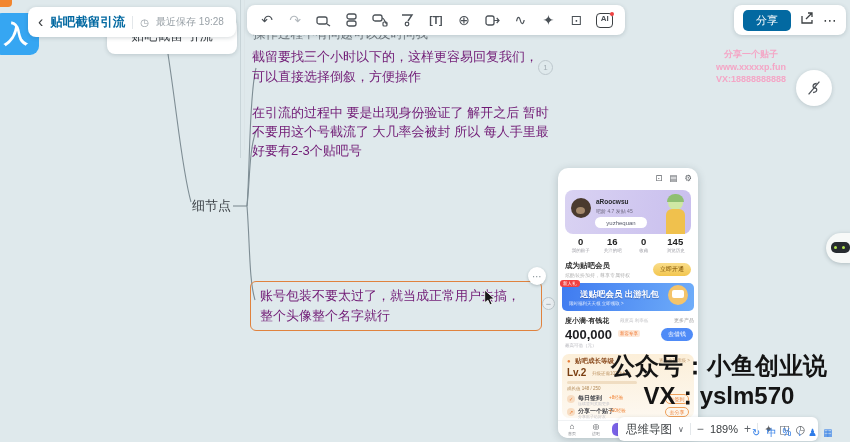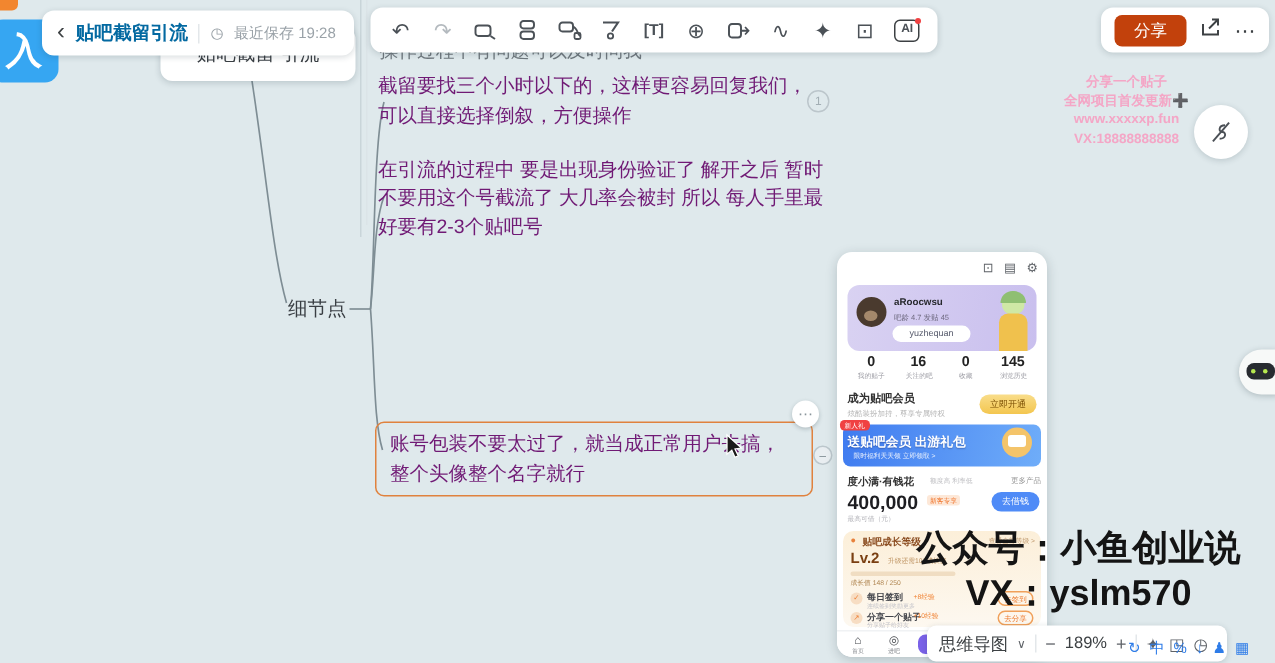--- a/index.html
+++ b/index.html
@@ -21,21 +21,21 @@
   
   .toolbar{left:247px;top:5px;width:378px;height:30px;z-index:50;display:flex;align-items:center;justify-content:space-around;padding:0 6px;box-sizing:border-box;}
   .tool{width:24px;height:24px;display:flex;align-items:center;justify-content:center;color:#4b5157;font-size:14px;cursor:pointer;position:relative;}
   .tool svg{display:block;}
   .tool.redo{color:#b4babf;}
   .tool-t{font-size:10.5px;font-weight:bold;}
   .ai-box{border:1.3px solid #3c4043;border-radius:4px;font-size:8px;font-weight:bold;width:15px;height:13px;display:flex;align-items:flex-start;justify-content:center;position:relative;}
   .ai-dot{position:absolute;right:-2px;top:-2px;width:4px;height:4px;border-radius:50%;background:#f04142;}
   
   .sharecard{left:734px;top:5px;width:112px;height:30px;z-index:50;gap:9px;padding:0 9px;box-sizing:border-box;}
-  .sharebtn{width:50px;height:21px;background:#c2410c;border-radius:5px;color:#fff;font-size:11px;display:flex;align-items:center;justify-content:center;}
+  .sharebtn{width:50px;height:21px;background:#0369a1;border-radius:5px;color:#fff;font-size:11px;display:flex;align-items:center;justify-content:center;}
   .more-ic{font-size:14px;color:#3c4043;}
   
   .pinkwm{left:688px;top:48px;width:126px;z-index:7;text-align:center;color:#f4a6c6;font-weight:bold;font-size:9px;line-height:12.5px;}
   
   .cleanbtn{left:796px;top:70px;width:36px;height:36px;border-radius:50%;z-index:20;display:flex;align-items:center;justify-content:center;}
   
   .rootnode{left:107px;top:18px;width:130px;height:36px;z-index:8;color:#3a3f44;font-size:13px;display:flex;align-items:center;justify-content:center;}
   .detailnode{left:192px;top:197px;font-size:13px;color:#3a3f44;z-index:10;}
   .note{color:#701a75;font-size:13px;line-height:20px;z-index:10;}
   .hiddennote{left:253px;top:26px;width:275px;height:16px;overflow:hidden;z-index:9;color:#6f787e;font-size:12.5px;}
@@ -62,21 +62,21 @@
   .stats{position:absolute;left:7px;top:68px;width:126px;height:22px;display:flex;}
   .stat{flex:1;text-align:center;}
   .stat b{display:block;font-size:9.5px;color:#222;}
   .stat span{display:block;font-size:5px;color:#9b9ba3;transform:scale(.9);}
   .member{position:absolute;left:7px;top:92px;width:126px;height:22px;}
   .m-title{position:absolute;left:0;top:1px;font-size:7.5px;font-weight:bold;color:#333;}
   .m-sub{position:absolute;left:0;top:12px;font-size:5px;color:#b5b5b5;white-space:nowrap;}
   .m-btn{position:absolute;right:0;top:3px;width:38px;height:13px;border-radius:7px;background:linear-gradient(#f9dd8a,#f3c64f);font-size:6px;color:#7a4d00;display:flex;align-items:center;justify-content:center;}
   .banner{position:absolute;left:4px;top:115px;width:132px;height:28px;border-radius:5px;background:linear-gradient(100deg,#3f7bf0,#6fadf9);overflow:visible;}
   .b-tag{position:absolute;left:-2px;top:-3px;background:#f04142;color:#fff;font-size:4.5px;border-radius:3px;padding:1px 3px;}
-  .b-title{position:absolute;left:3px;top:6px;color:#fff;font-size:8.5px;font-weight:bold;white-space:nowrap;text-shadow:0 1px 1px rgba(0,0,50,.3);}
+  .b-title{position:absolute;left:18px;top:6px;color:#fff;font-size:8.5px;font-weight:bold;white-space:nowrap;text-shadow:0 1px 1px rgba(0,0,50,.3);}
   .b-sub{position:absolute;left:7px;top:18px;color:rgba(255,255,255,.85);font-size:4.5px;}
   .b-cat{position:absolute;right:6px;top:2px;width:20px;height:20px;border-radius:50%;background:#f4c46a;}
   .b-cat i{position:absolute;left:4px;top:5px;width:12px;height:8px;background:#fff;border-radius:2px;}
   .loan{position:absolute;left:4px;top:147px;width:132px;height:36px;}
   .l-brand{position:absolute;left:3px;top:1px;font-size:7px;font-weight:bold;color:#333;}
   .l-meta{position:absolute;left:58px;top:2.5px;font-size:4.5px;color:#c0c0c4;}
   .l-more{position:absolute;right:0;top:2px;font-size:5px;color:#999;}
   .l-amount{position:absolute;left:3px;top:12px;font-size:13px;font-weight:bold;color:#1e1e22;}
   .l-tag{position:absolute;left:56px;top:15px;background:#fde8d8;color:#f0742c;font-size:4.5px;border-radius:2px;padding:1px 2px;}
   .l-btn{position:absolute;right:1px;top:13px;width:32px;height:13px;border-radius:7px;background:#4f8bf7;color:#fff;font-size:6px;display:flex;align-items:center;justify-content:center;}
@@ -220,21 +220,20 @@
       <svg width="14" height="14" viewBox="0 0 14 14">
           <path d="M2,5 L2,12 L12,12 L12,9" fill="none" stroke="#3c4043" stroke-width="1.3"></path>
           <path d="M6,8 L12,2 M8,2 L12,2 L12,6" fill="none" stroke="#3c4043" stroke-width="1.3"></path>
         </svg>
     </span>
     <span class="more-ic">⋯</span>
   </div>
 
   <div class="abs pinkwm">
     <div>分享一个贴子</div>
-    <div>全网项目首发更新➕</div>
     <div>www.xxxxxp.fun</div>
     <div>VX:18888888888</div>
   </div>
 
   <div class="abs card cleanbtn">
     <svg width="18" height="18" viewBox="0 0 20 20">
       <path d="M13,5 C8,5 8,10 11,10 C14,10 14,15 9,15" fill="none" stroke="#4a4f55" stroke-width="1.4"></path>
       <path d="M4,17 L16,3" fill="none" stroke="#4a4f55" stroke-width="1.4"></path>
     </svg>
   </div>

